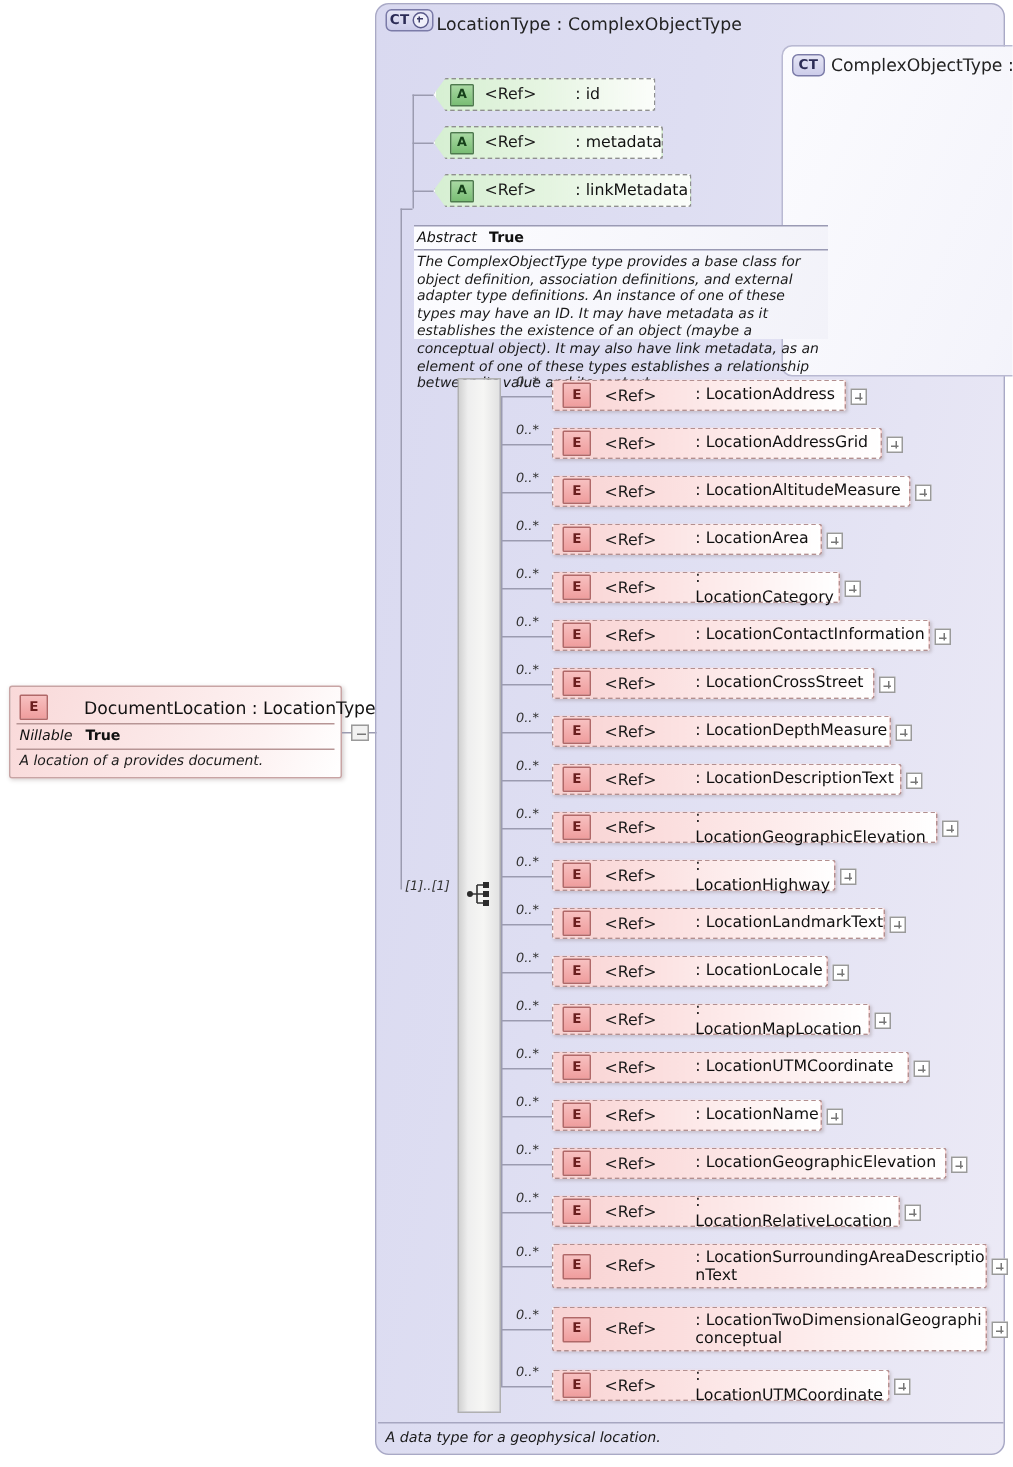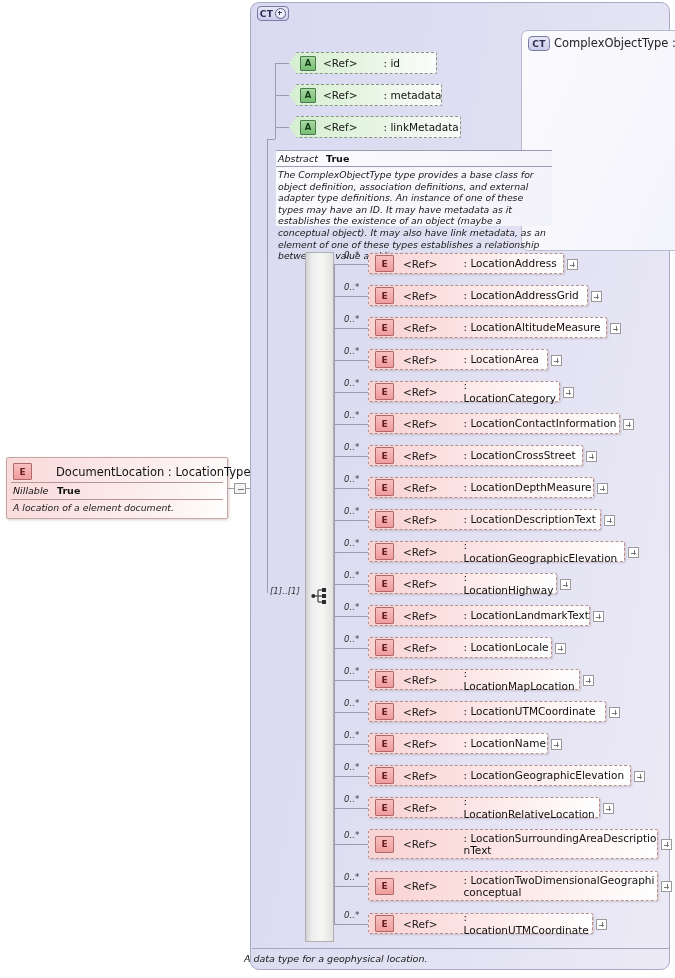--- a/index.html
+++ b/index.html
@@ -135,46 +135,47 @@
   .doc-desc{position:absolute;left:6px;font-style:italic;font-size:9.3px;color:#181818;}
   .collapser{
     position:absolute;width:12px;height:11px;box-sizing:border-box;
     border:1px solid #9a9a9a;background:#f2f2f2;
   }
   .collapser::before{content:"";position:absolute;left:2.5px;top:4.5px;width:6px;height:1px;background:#777;}
 
   
   .footer-rule{position:absolute;left:252px;top:948px;width:417px;height:1px;background:#a6a6c0;}
   .footer-text{
-    position:absolute;left:244px;top:953px;font-style:italic;font-size:9.5px;color:#181818;
+    position:absolute;left:257px;top:953px;font-style:italic;font-size:9.5px;color:#181818;
   }
 </style>
 </head>
 <body>
 
 <div class="doc-box">
   <div class="doc-head">
     <span class="el-icon">E</span>
     <span class="doc-title">DocumentLocation : LocationType</span>
   </div>
   <div class="doc-rule" style="top:24px;"></div>
   <span class="doc-key" style="top:27px;">Nillable</span>
   <span class="doc-val" style="top:27px;">True</span>
   <div class="doc-rule" style="top:41px;"></div>
-  <span class="doc-desc" style="top:44px;">A location of a element document.</span>
+  <span class="doc-desc" style="top:44px;">A location of a provides document.</span>
 </div>
 <div class="hline" style="left:228px;top:488px;width:6px;"></div>
 <div class="collapser" style="left:234px;top:483px;"></div>
 <div class="hline" style="left:246px;top:488px;width:24px;"></div>
 
 <div class="panel-outer">
   <div class="badge" id="ct-plus-badge" style="left:6px;top:3px;">
     <span>CT</span>
       <i class="plusglyph"></i>
   </div>
+  <div class="panel-title">LocationType : ComplexObjectType</div>
 
   <div class="panel-inner">
     <div class="badge" style="left:6px;top:5px;width:22px;height:15px;">
       <span>CT</span>
     </div>
     <div class="panel-inner-title">ComplexObjectType : &lt;None&gt;</div>
   </div>
 
   <div class="vline" style="left:24px;top:60px;height:76px;"></div>
 

